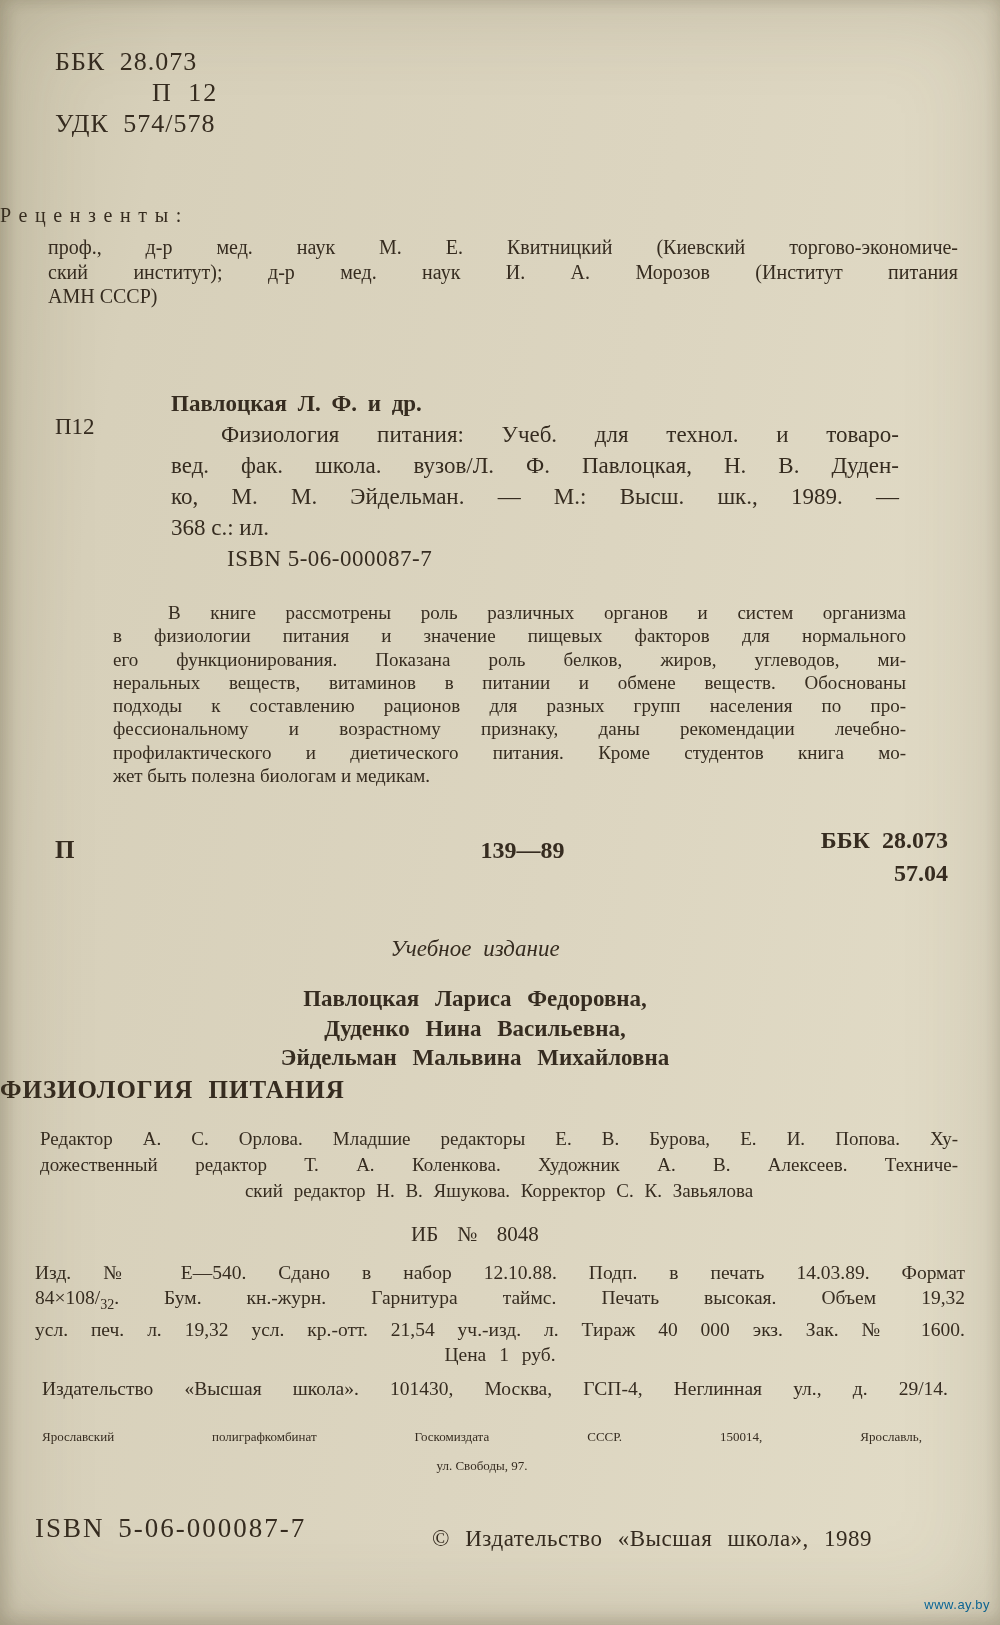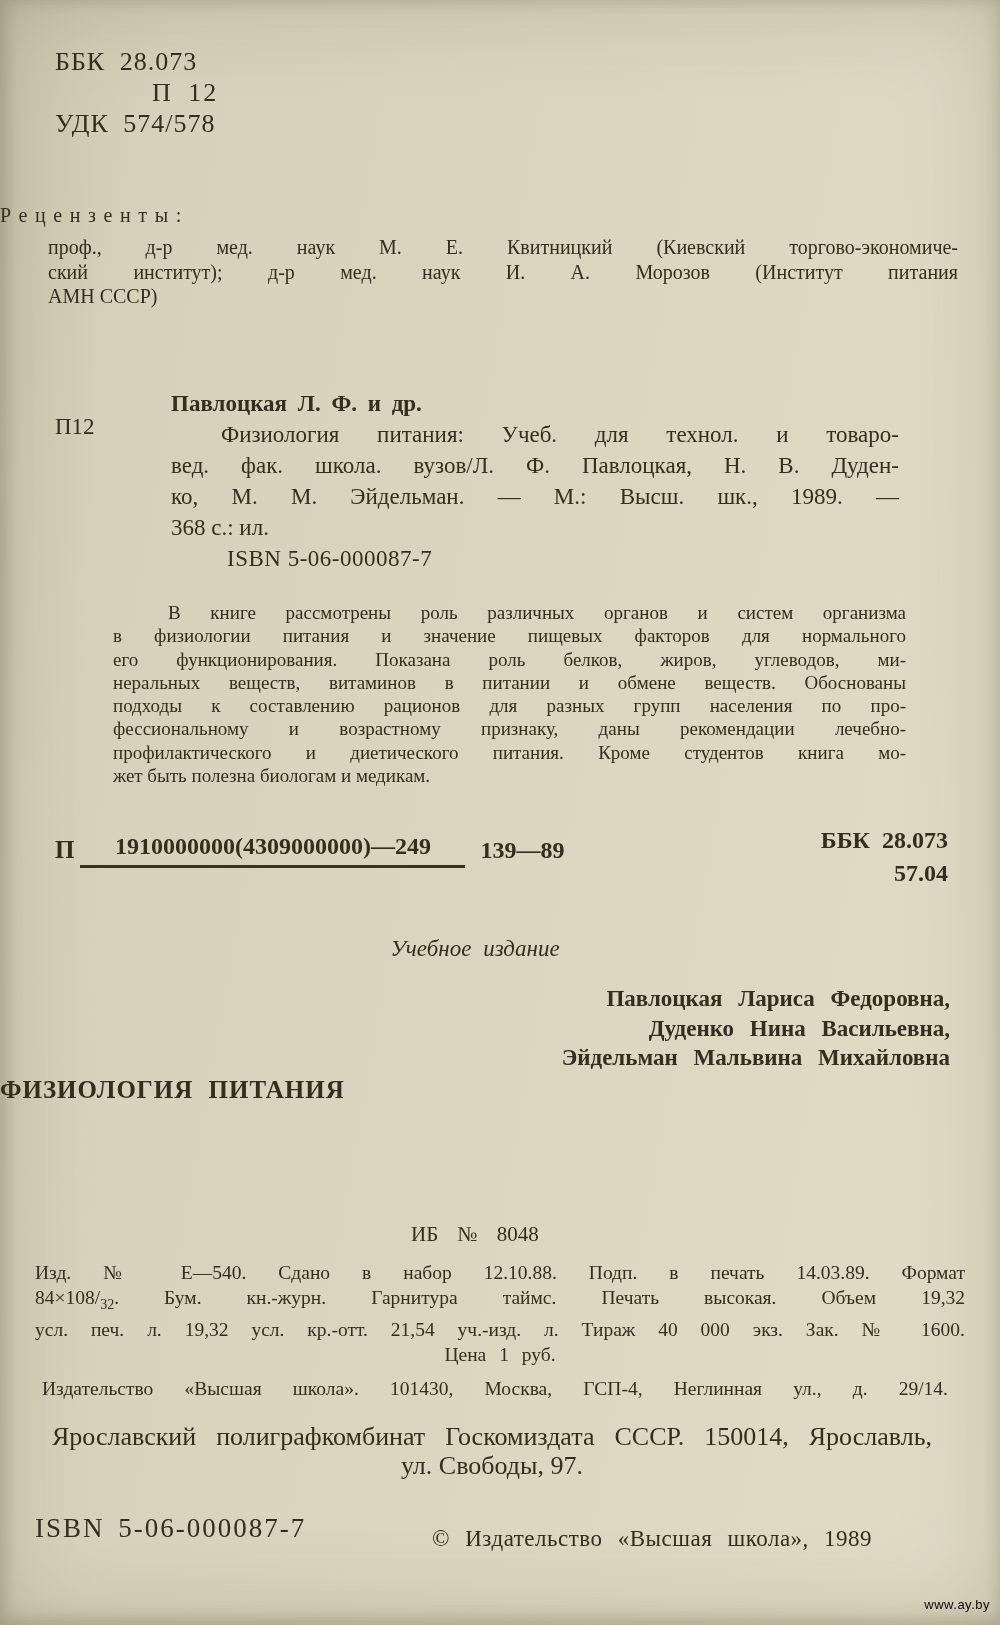--- a/index.html
+++ b/index.html
@@ -39,41 +39,41 @@
   .formula { left: 55px; top: 810px; width: 893px; display: flex; align-items: center; font-weight: bold; }
   .f-prefix { font-size: 25px; margin-right: 6px; }
   .frac { width: 385px; text-align: center; }
   .frac .num { display: block; font-size: 24px; padding: 0 4px 5px 4px; border-bottom: 3px solid #3a3023; }
   .frac .den { display: block; font-size: 24px; padding-top: 4px; }
   .f-suffix { font-size: 24px; margin-left: 15px; }
   .f-bbk { margin-left: auto; margin-top: 14px; text-align: right; font-size: 24px; line-height: 33px; word-spacing: 6px; }
   .f-bbk span { display: block; }
 
   .ed-type { left: 0; top: 936px; width: 950px; text-align: center; font-style: italic; font-size: 23px; word-spacing: 6px; }
-  .ed-authors { left: 0; top: 984px; width: 950px; text-align: right; font-weight: bold; font-size: 23px; line-height: 29.5px; word-spacing: 10px; }
+  .ed-authors { left: 0; top: 984px; width: 950px; text-align: center; font-weight: bold; font-size: 23px; line-height: 29.5px; word-spacing: 10px; }
   .ed-title { left: 0; top: 1076px; width: 950px; text-align: left; font-weight: bold; font-size: 25px; letter-spacing: 1px; word-spacing: 8px; }
 
   .staff { left: 40px; top: 1126px; width: 918px; font-size: 19px; line-height: 26px; }
   .staff .last { text-align: center; text-align-last: center; word-spacing: 6px; }
 
   .ib { left: 0; top: 1222px; width: 950px; text-align: center; font-size: 21px; word-spacing: 14px; }
 
   .prod { left: 35px; top: 1260px; width: 930px; font-size: 19.5px; line-height: 25px; }
   .prod .price { text-align: center; text-align-last: center; word-spacing: 8px; }
   .sub { font-size: 0.72em; vertical-align: sub; }
 
   .pub { left: 42px; top: 1378px; width: 906px; font-size: 19.5px; }
 
-  .printer { left: 52px; top: 1422px; width: 880px; font-size: 26px; line-height: 29px; }
+  .printer { left: 42px; top: 1422px; width: 880px; font-size: 13px; line-height: 29px; }
   .printer .last { text-align: center; text-align-last: center; }
 
   .f-isbn { left: 35px; top: 1513px; font-size: 27px; letter-spacing: 2px; word-spacing: 5px; }
   .f-copy { left: 432px; top: 1526px; font-size: 23px; word-spacing: 9px; letter-spacing: 0.5px; }
 
-  .wm { right: 10px; top: 1597px; font-size: 13px; color: #000000;
+  .wm { right: 10px; top: 1597px; font-size: 13px; color: #0369a1;
         font-family: "Liberation Sans", sans-serif; letter-spacing: 0.5px; }
 </style>
 </head>
 <body>
 
 <div class="page">
 
   <div class="block codes">
     <div>ББК 28.073</div>
     <div class="l2">П 12</div>
@@ -104,39 +104,43 @@
     <div class="j">неральных веществ, витаминов в питании и обмене веществ. Обоснованы</div>
     <div class="j">подходы к составлению рационов для разных групп населения по про-</div>
     <div class="j">фессиональному и возрастному признаку, даны рекомендации лечебно-</div>
     <div class="j">профилактического и диетического питания. Кроме студентов книга мо-</div>
     <div>жет быть полезна биологам и медикам.</div>
   </div>
 
   <div class="block formula">
     <span class="f-prefix">П</span>
     <span class="frac">
-      <span class="num">1910000000(4309000000)—249</span>
     </span>
     <span class="f-suffix">139—89</span>
     <span class="f-bbk">
       <span>ББК 28.073</span>
       <span>57.04</span>
     </span>
   </div>
 
   <div class="block ed-type">Учебное издание</div>
 
   <div class="block ed-authors">
     <div>Павлоцкая Лариса Федоровна,</div>
     <div>Дуденко Нина Васильевна,</div>
     <div>Эйдельман Мальвина Михайловна</div>
   </div>
 
   <div class="block ed-title">ФИЗИОЛОГИЯ ПИТАНИЯ</div>
 
+  <div class="block staff">
+    <div class="j">Редактор А. С. Орлова. Младшие редакторы Е. В. Бурова, Е. И. Попова. Ху-</div>
+    <div class="j">дожественный редактор Т. А. Коленкова. Художник А. В. Алексеев. Техниче-</div>
+    <div class="last">ский редактор Н. В. Яшукова. Корректор С. К. Завьялова</div>
+  </div>
 
   <div class="block ib">ИБ № 8048</div>
 
   <div class="block prod">
     <div class="j">Изд. № Е—540. Сдано в набор 12.10.88. Подп. в печать 14.03.89. Формат</div>
     <div class="j">
       <span>84×108/</span><span class="sub">32</span><span>. Бум. кн.-журн. Гарнитура таймс. Печать высокая. Объем 19,32</span>
     </div>
     <div class="j">усл. печ. л. 19,32 усл. кр.-отт. 21,54 уч.-изд. л. Тираж 40 000 экз. Зак. № 1600.</div>
     <div class="price">Цена 1 руб.</div>

